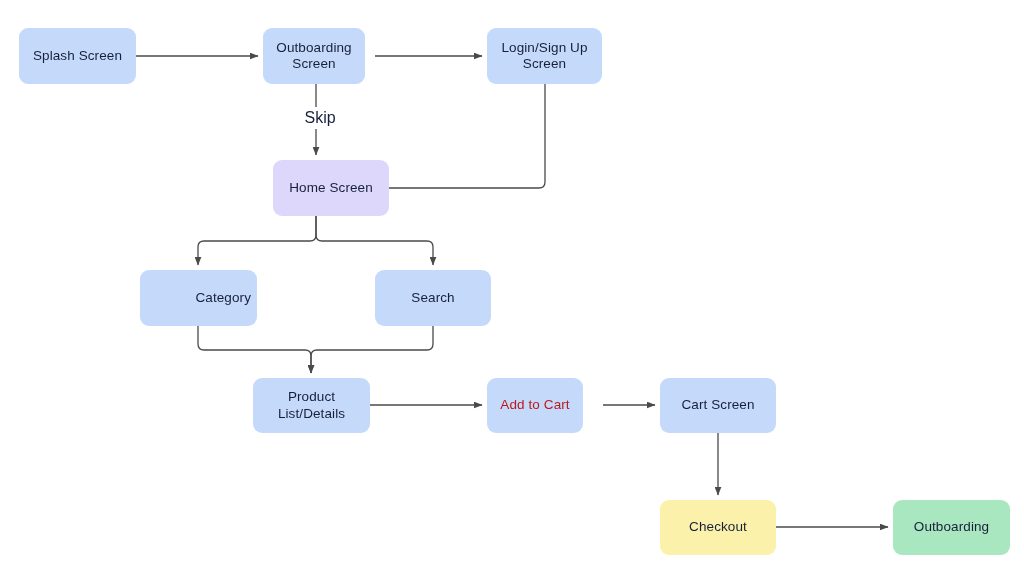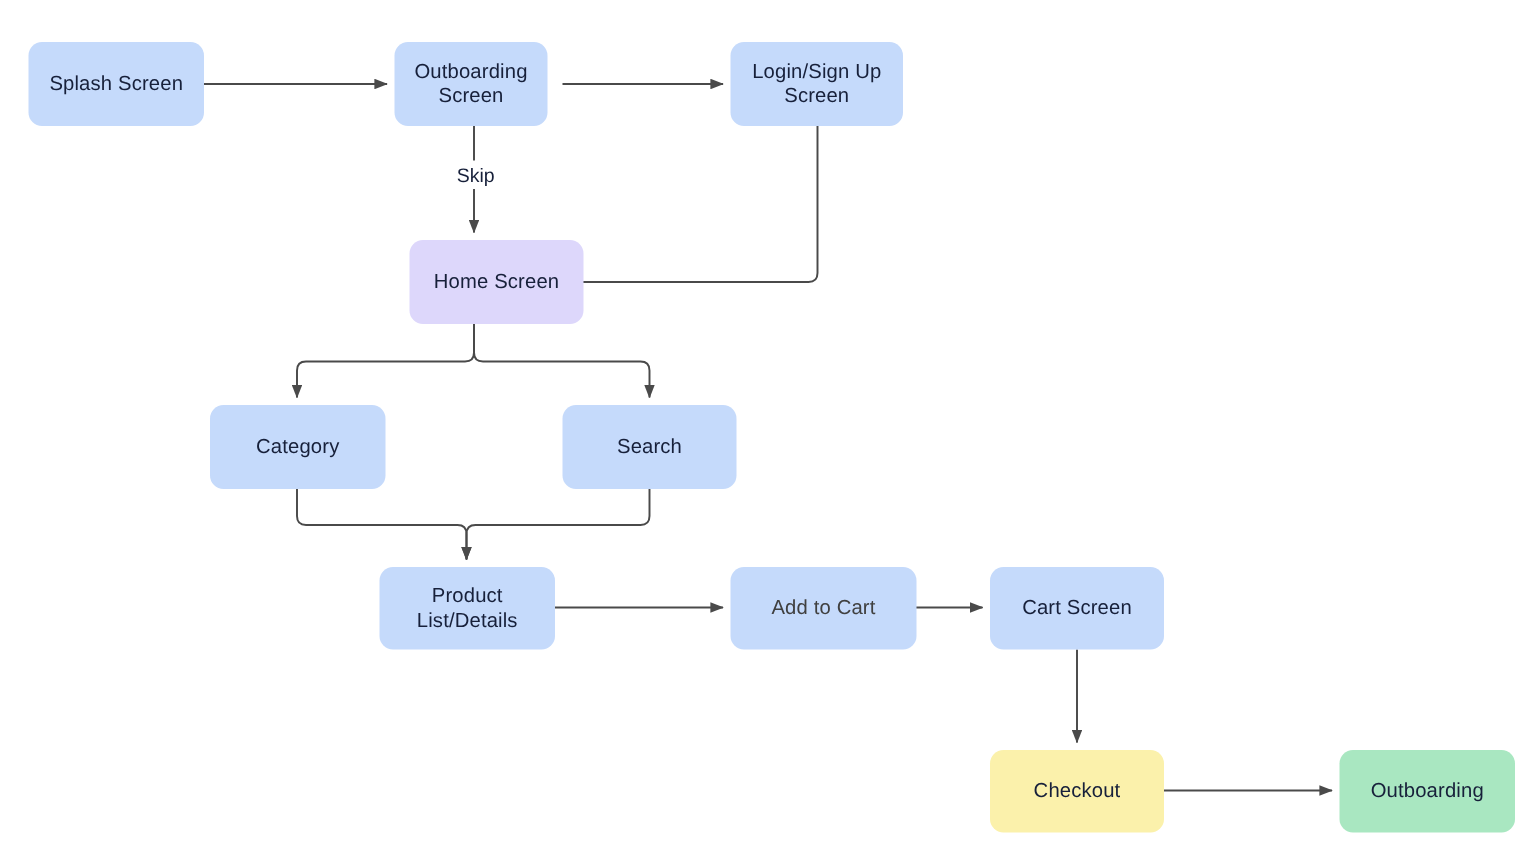--- a/index.html
+++ b/index.html
@@ -43,21 +43,21 @@
   }
   .node-label {
     display: block;
     white-space: pre-line;
   }
   .edge-label {
     position: absolute;
     z-index: 3;
     background: #ffffff;
     color: #17203a;
-    font-size: 13px;
+    font-size: 16px;
     line-height: 1;
     padding: 3px 4px;
     text-align: center;
     white-space: nowrap;
   }
 </style>
 </head>
 <body>
 
 <div id="canvas" style="background: rgb(255, 255, 255);">
@@ -92,31 +92,31 @@
         <span class="node-label">Outboarding
 Screen</span>
       </div>
       <div class="node" style="left: 487px; top: 28px; width: 115px; height: 56px; background: rgb(197, 218, 251); color: rgb(23, 32, 58);">
         <span class="node-label">Login/Sign Up
 Screen</span>
       </div>
       <div class="node" style="left: 259px; top: 160px; width: 116px; height: 56px; background: rgb(221, 215, 251); color: rgb(23, 32, 58); margin-left: 14px;">
         <span class="node-label">Home Screen</span>
       </div>
-      <div class="node" style="left: 140px; top: 270px; width: 117px; height: 56px; background: rgb(197, 218, 251); color: rgb(23, 32, 58);">
+      <div class="node" style="left: 140px; top: 270px; width: 117px; height: 56px; background: rgb(197, 218, 251); color: rgb(23, 32, 58); justify-content: flex-end;">
         <span class="node-label">Category</span>
       </div>
       <div class="node" style="left: 375px; top: 270px; width: 116px; height: 56px; background: rgb(197, 218, 251); color: rgb(23, 32, 58);">
         <span class="node-label">Search</span>
       </div>
       <div class="node" style="left: 253px; top: 378px; width: 117px; height: 55px; background: rgb(197, 218, 251); color: rgb(23, 32, 58);">
         <span class="node-label">Product
 List/Details</span>
       </div>
-      <div class="node" style="left: 487px; top: 378px; width: 124px; height: 55px; background: rgb(197, 218, 251); color: #404040;">
+      <div class="node" style="left: 487px; top: 378px; width: 96px; height: 55px; background: rgb(197, 218, 251); color: #b91c1c;">
         <span class="node-label">Add to Cart</span>
       </div>
       <div class="node" style="left: 660px; top: 378px; width: 116px; height: 55px; background: rgb(197, 218, 251); color: rgb(23, 32, 58); text-align: right;">
         <span class="node-label">Cart Screen</span>
       </div>
       <div class="node" style="left: 660px; top: 500px; width: 116px; height: 55px; background: rgb(251, 241, 171); color: rgb(23, 32, 58);">
         <span class="node-label">Checkout</span>
       </div>
       <div class="node" style="left: 893px; top: 500px; width: 117px; height: 55px; background: rgb(169, 231, 193); color: rgb(23, 32, 58);">
         <span class="node-label">Outboarding</span>

